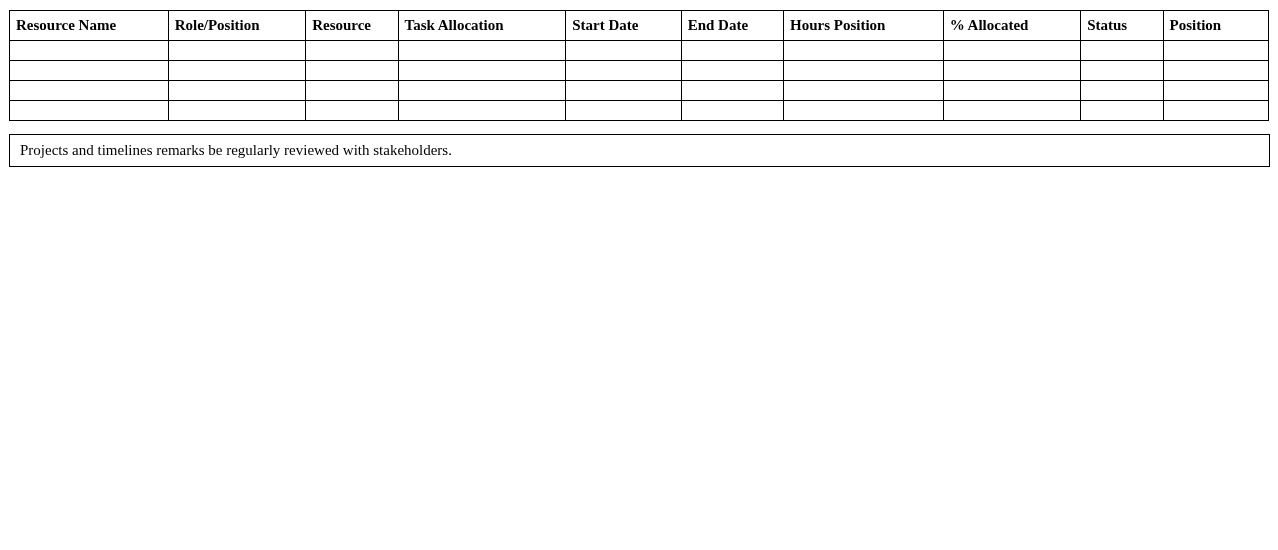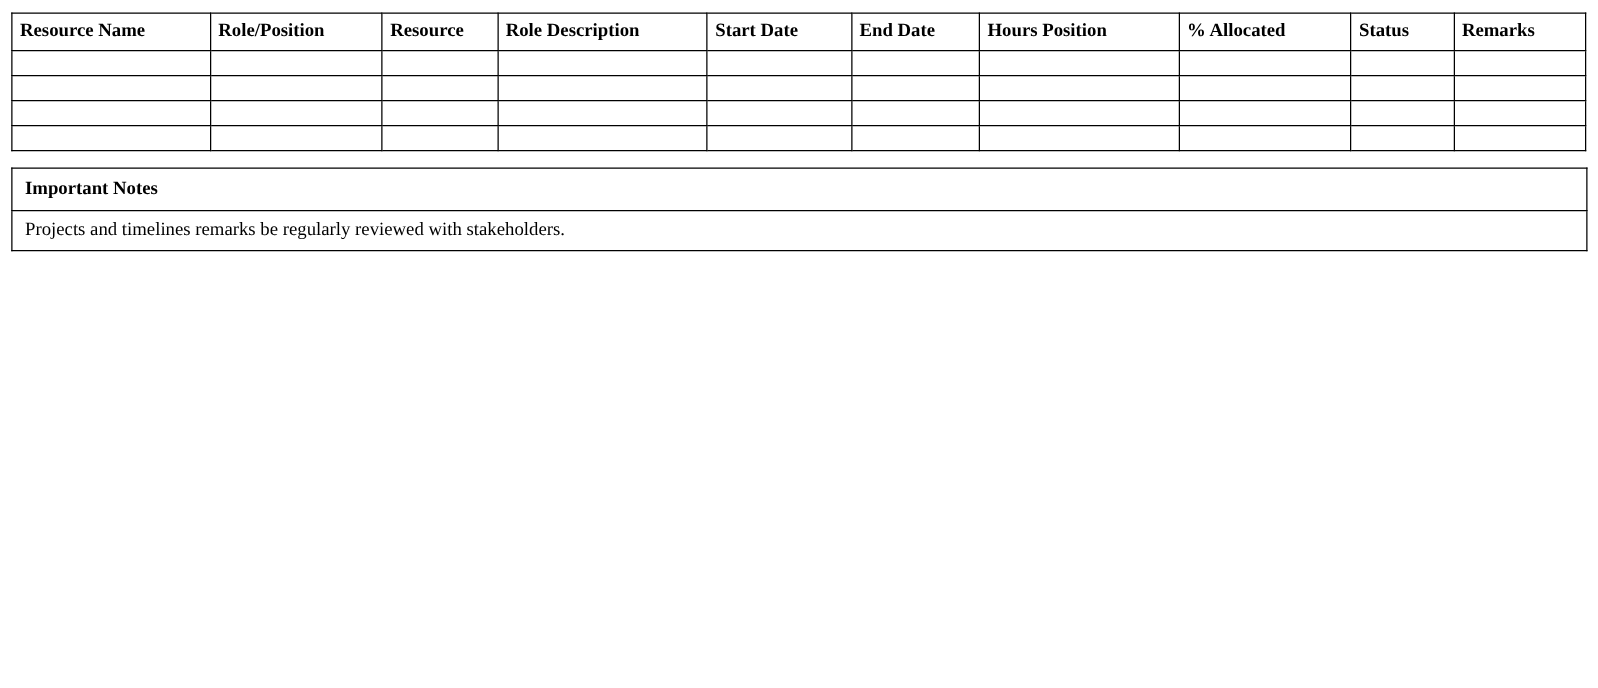--- a/index.html
+++ b/index.html
@@ -87,27 +87,27 @@
       <col style="width:159px">
       <col style="width:137px">
       <col style="width:82px">
       <col style="width:105px">
     </colgroup>
     <thead>
       <tr>
         <th>Resource Name</th>
         <th>Role/Position</th>
         <th>Resource</th>
-        <th>Role Description</th>
+        <th>Task Allocation</th>
         <th>Start Date</th>
         <th>End Date</th>
         <th>Hours Position</th>
         <th>% Allocated</th>
         <th>Status</th>
-        <th>Remarks</th>
+        <th>Position</th>
       </tr>
     </thead>
     <tbody>
       <tr>
         <td class="empty-cell"></td>
         <td class="empty-cell"></td>
         <td class="empty-cell"></td>
         <td class="empty-cell"></td>
         <td class="empty-cell"></td>
         <td class="empty-cell"></td>
@@ -156,21 +156,18 @@
   </table>
 
   <div class="spacer"></div>
 
   <table class="doc-table notes-table">
     <colgroup>
       <col style="width:1260px">
     </colgroup>
     <tbody>
       <tr>
-        <td class="notes-header">Important Notes</td>
-      </tr>
-      <tr>
         <td>Projects and timelines remarks be regularly reviewed with stakeholders.</td>
       </tr>
     </tbody>
   </table>
 
 </div>
 
 </body></html>

